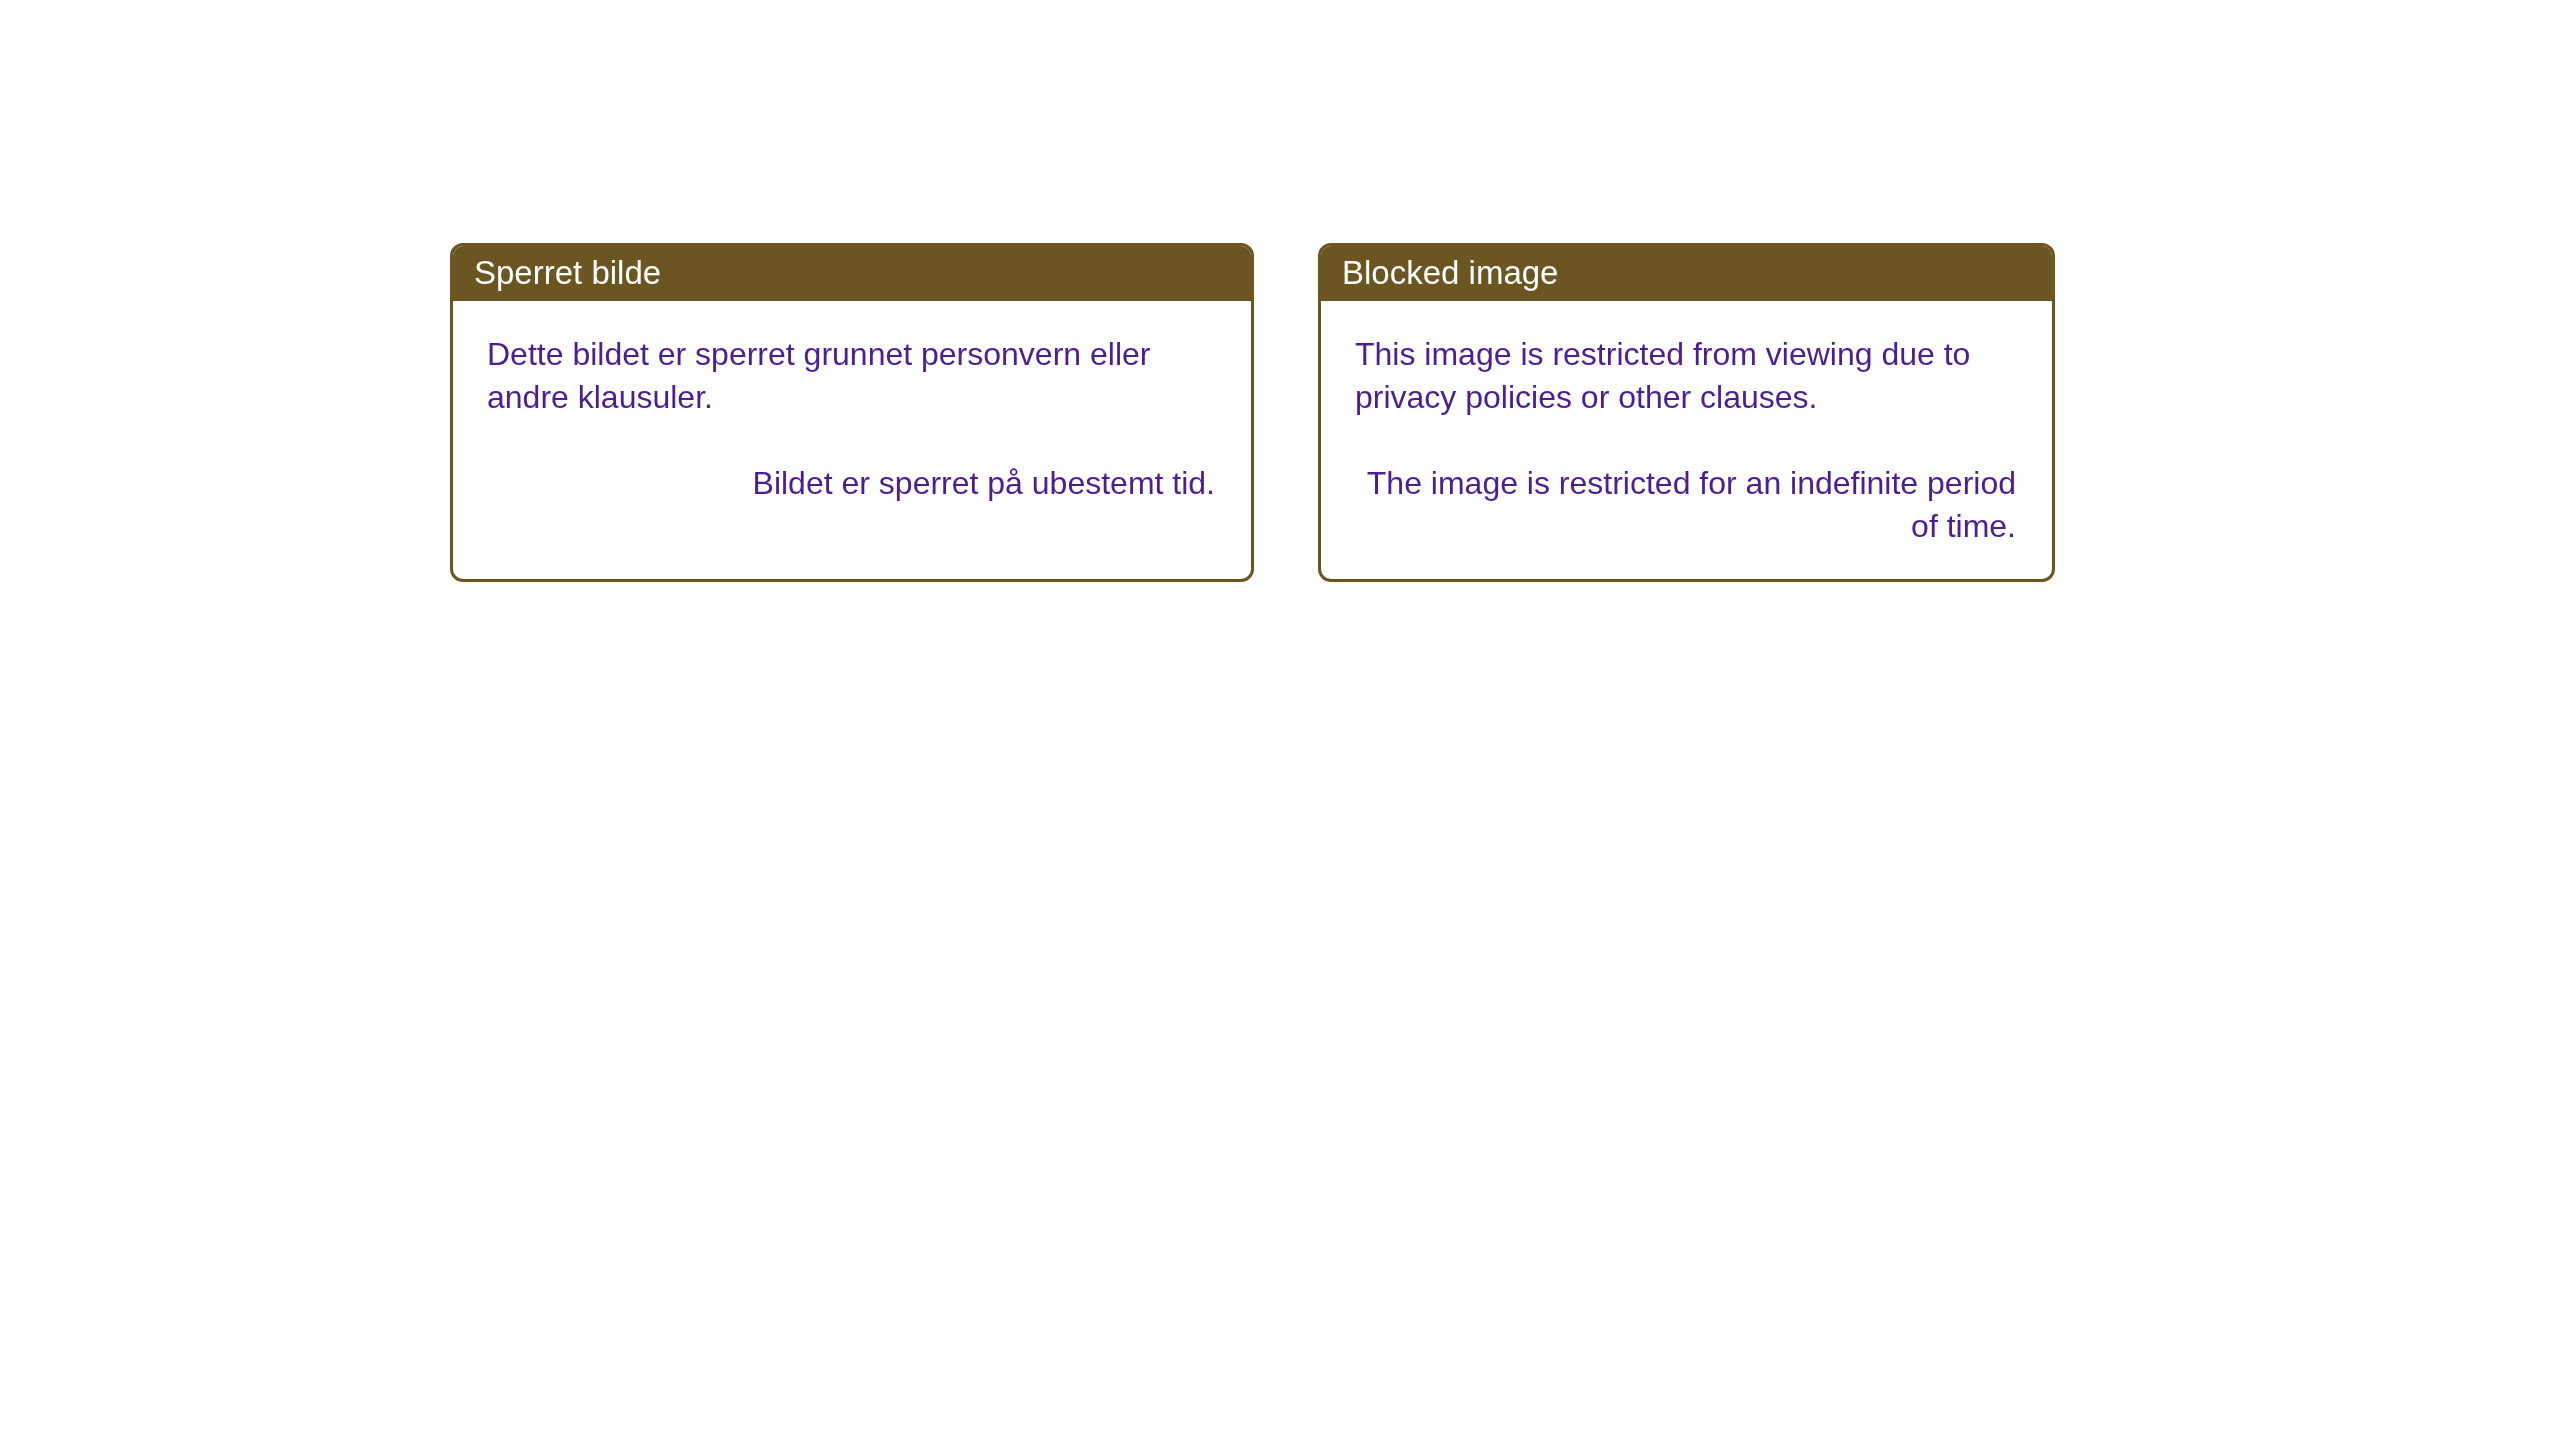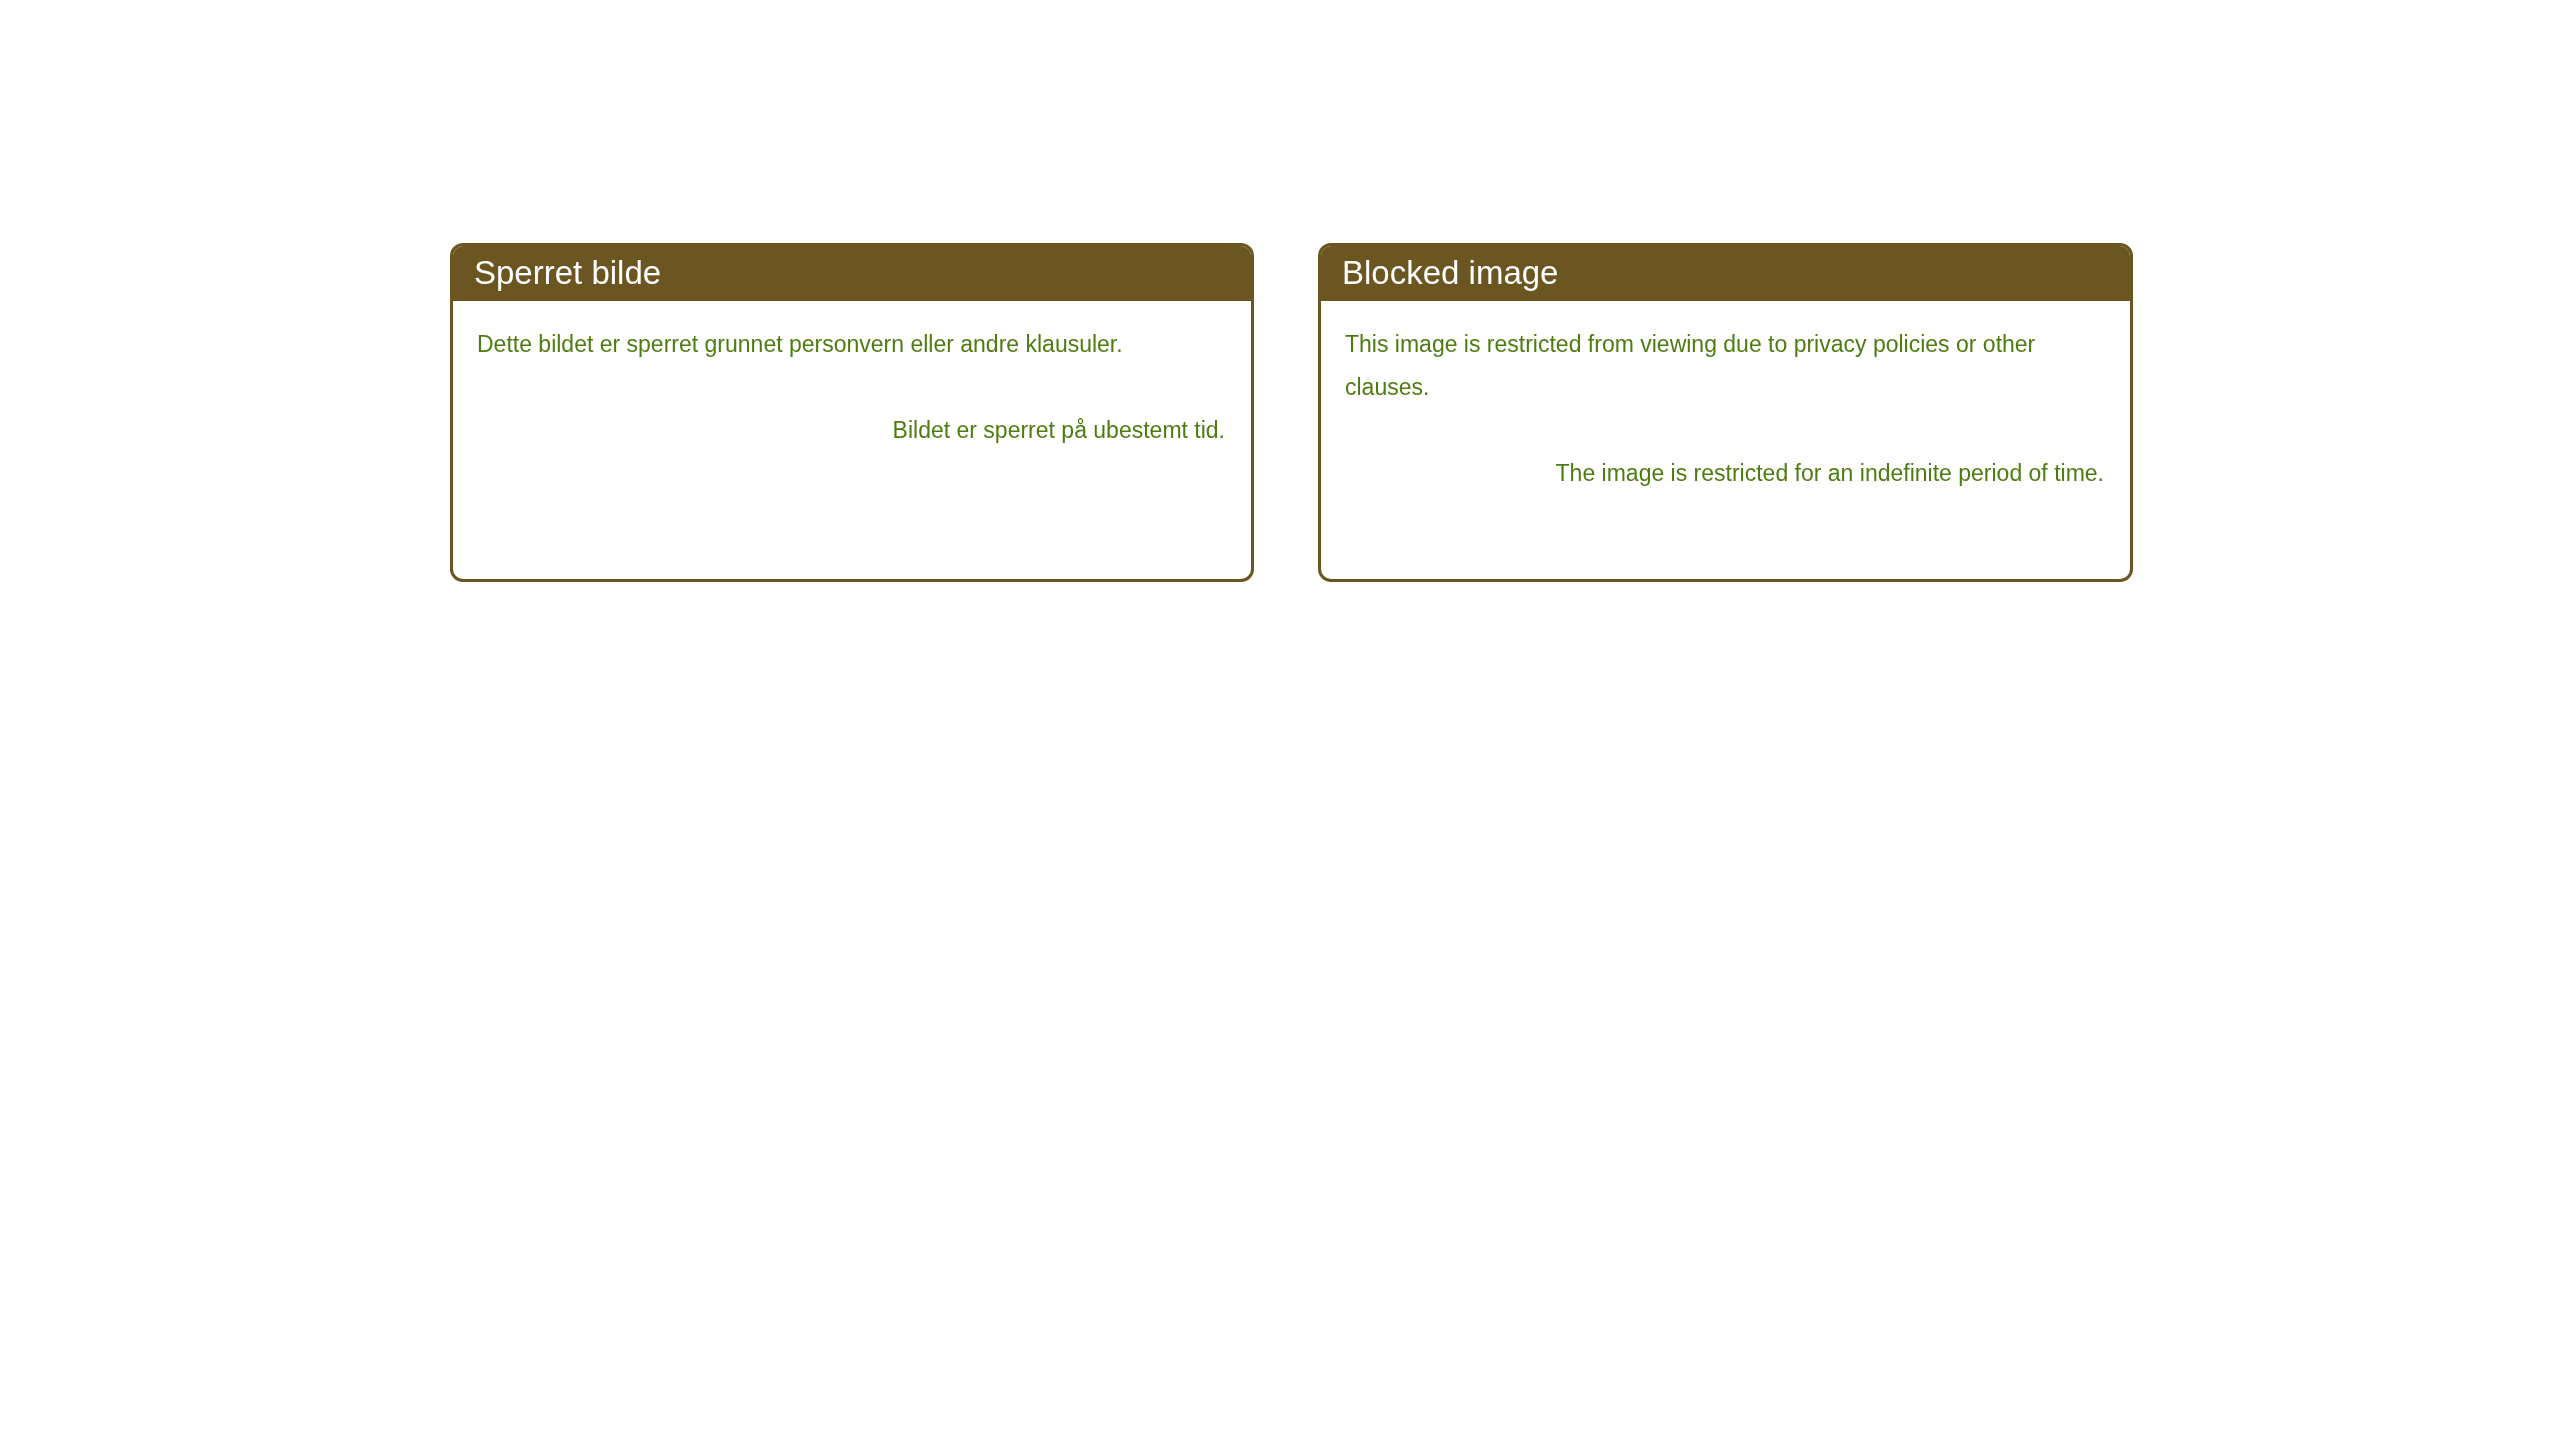--- a/index.html
+++ b/index.html
@@ -33,21 +33,21 @@
   .notice-card.left {
     left: 450px;
     top: 243px;
     width: 804px;
     height: 339px;
   }
 
   .notice-card.right {
     left: 1318px;
     top: 243px;
-    width: 815px;
+    width: 737px;
     height: 339px;
   }
 
   .card-header {
     box-sizing: border-box;
     background: #6b5520;
     height: 58px;
     margin: -3px -3px 0 -3px;
     padding: 0 0 0 24px;
     display: flex;
@@ -64,26 +64,26 @@
     white-space: nowrap;
   }
 
   .card-body {
     box-sizing: border-box;
     padding: 22px 26px 0 24px;
     background: #ffffff;
   }
 
   .card-paragraph {
-    color: #4d7c0f;
+    color: #4c1d95;
     font-family: "Liberation Sans", sans-serif;
-    font-size: 23px;
+    font-size: 32px;
     font-weight: 400;
     line-height: 43px;
-    margin: 0;
+    margin: 10px;
     letter-spacing: 0px;
   }
 
   .card-paragraph + .card-paragraph {
     margin-top: 43px;
     text-align: right;
   }
 </style>
 </head>
 <body>

